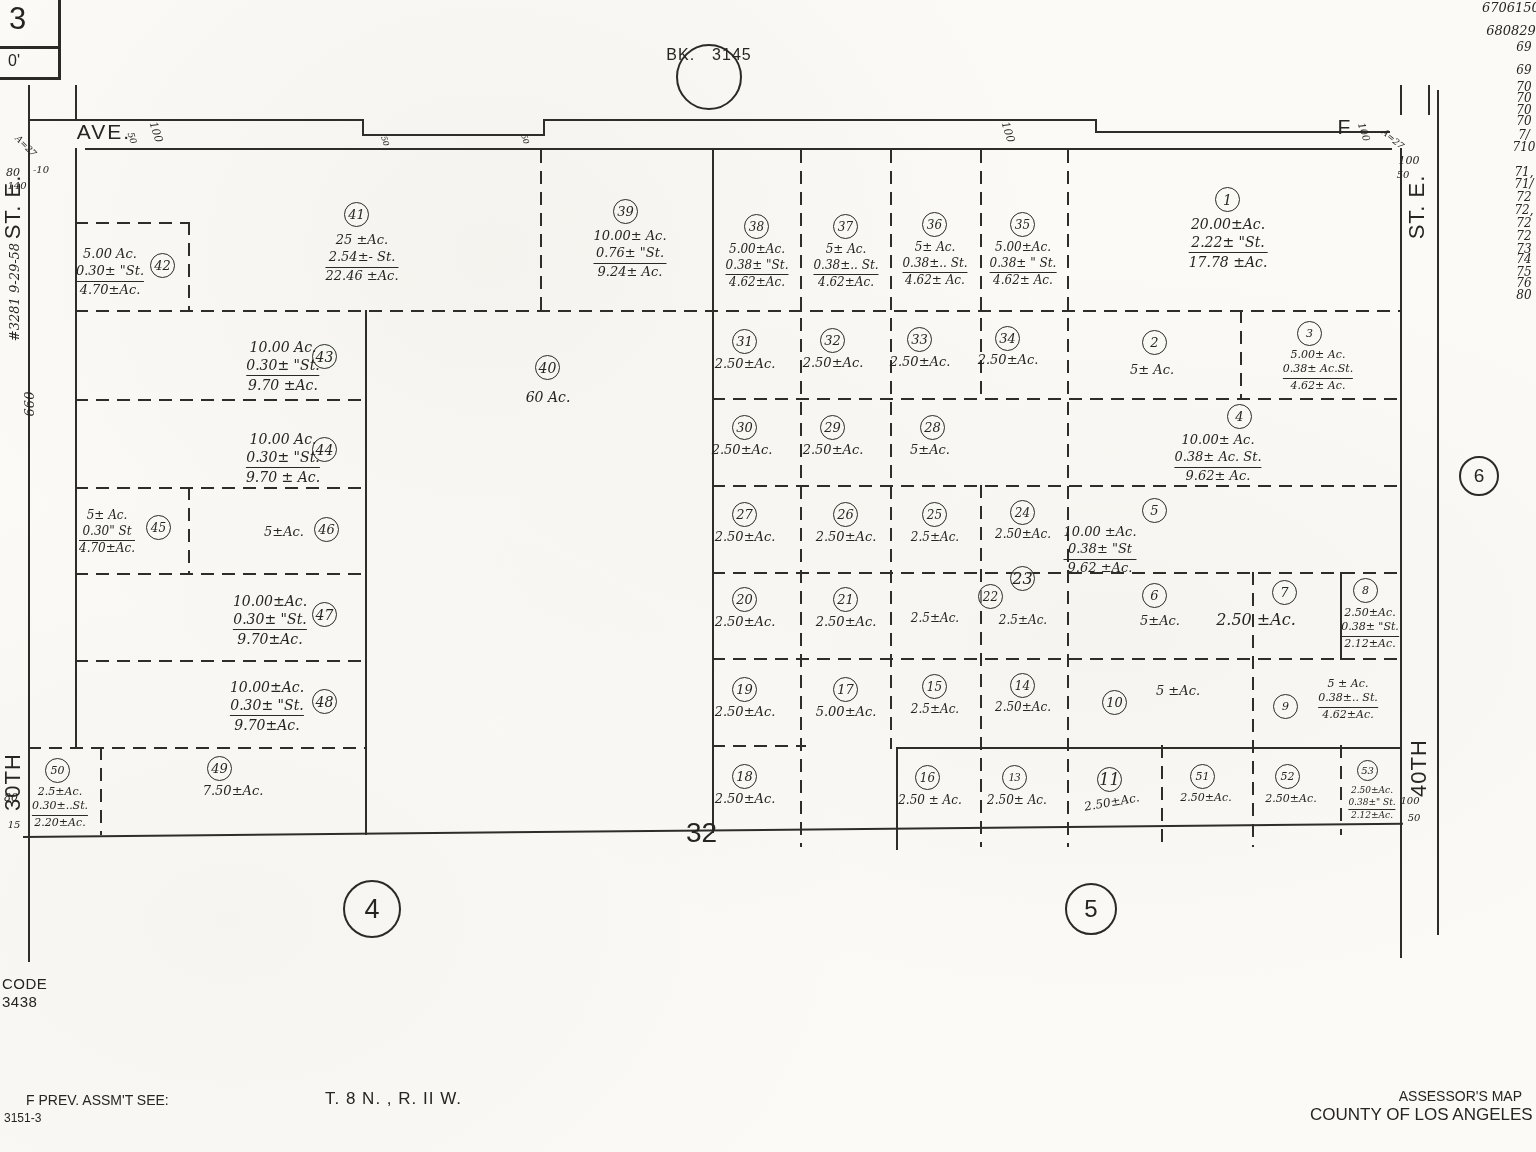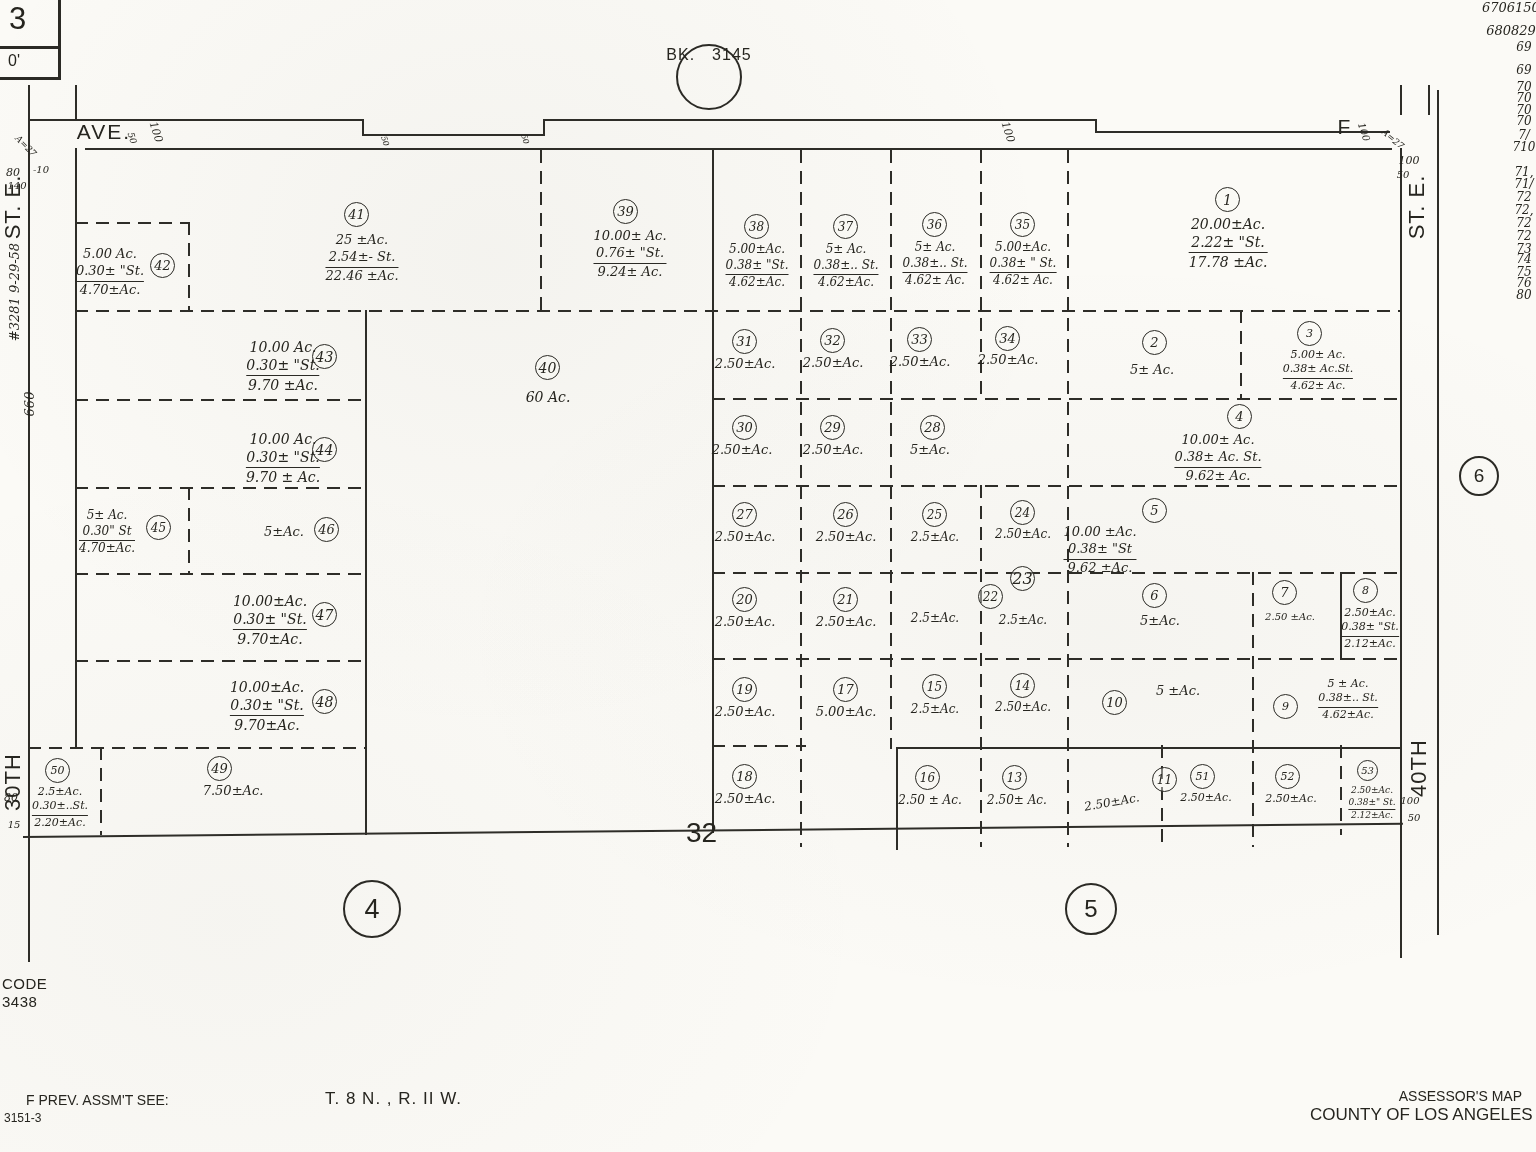--- a/index.html
+++ b/index.html
@@ -276,21 +276,21 @@
       </div>
       <div class="pc" style="left: 1010px; top: 566px; width: 23px; height: 23px; font-size: 16px;">23</div>
       <div class="pt" style="left: 1023px; top: 613px; font-size: 12px;">
         <span>2.5±Ac.</span>
       </div>
       <div class="pc" style="left: 1142px; top: 583px; width: 23px; height: 23px; font-size: 13px;">6</div>
       <div class="pt" style="left: 1160px; top: 613px; font-size: 13px;">
         <span>5±Ac.</span>
       </div>
       <div class="pc" style="left: 1272px; top: 580px; width: 23px; height: 23px; font-size: 13px;">7</div>
-      <div class="pt" style="left: 1290px; top: 610px; font-size: 10px;">
+      <div class="pt" style="left: 1256px; top: 610px; font-size: 16px;">
         <span>2.50 ±Ac.</span>
       </div>
       <div class="pc" style="left: 1353px; top: 578px; width: 23px; height: 23px; font-size: 11px;">8</div>
       <div class="pt" style="left: 1370px; top: 606px; font-size: 11px;">
         <span>2.50±Ac.</span>
         <span class="u">0.38± "St.</span>
         <span>2.12±Ac.</span>
       </div>
       <div class="pc" style="left: 732px; top: 677px; width: 23px; height: 23px; font-size: 13px;">19</div>
       <div class="pt" style="left: 745px; top: 704px; font-size: 13px;">
@@ -319,25 +319,25 @@
         <span>4.62±Ac.</span>
       </div>
       <div class="pc" style="left: 732px; top: 764px; width: 23px; height: 23px; font-size: 13px;">18</div>
       <div class="pt" style="left: 745px; top: 791px; font-size: 13px;">
         <span>2.50±Ac.</span>
       </div>
       <div class="pc" style="left: 915px; top: 765px; width: 23px; height: 23px; font-size: 12px;">16</div>
       <div class="pt" style="left: 930px; top: 793px; font-size: 12px;">
         <span>2.50 ± Ac.</span>
       </div>
-      <div class="pc" style="left: 1002px; top: 765px; width: 23px; height: 23px; font-size: 12px;">13</div>
+      <div class="pc" style="left: 1002px; top: 765px; width: 23px; height: 23px; font-size: 12px; font-family: Liberation Serif, serif;">13</div>
       <div class="pt" style="left: 1017px; top: 793px; font-size: 12px;">
         <span>2.50± Ac.</span>
       </div>
-      <div class="pc" style="left: 1152px; top: 767px; width: 23px; height: 23px; font-size: 12px;">11</div>
+      <div class="pc" style="left: 1097px; top: 767px; width: 23px; height: 23px; font-size: 16px;">11</div>
       <div class="pt" style="left: 1112px; top: 795px; font-size: 12px; transform: translateX(-50%) rotate(-10deg);">
         <span>2.50±Ac.</span>
       </div>
       <div class="pc" style="left: 1190px; top: 764px; width: 23px; height: 23px; font-size: 11px;">51</div>
       <div class="pt" style="left: 1206px; top: 791px; font-size: 11px;">
         <span>2.50±Ac.</span>
       </div>
       <div class="pc" style="left: 1275px; top: 764px; width: 23px; height: 23px; font-size: 11px;">52</div>
       <div class="pt" style="left: 1291px; top: 792px; font-size: 11px;">
         <span>2.50±Ac.</span>

